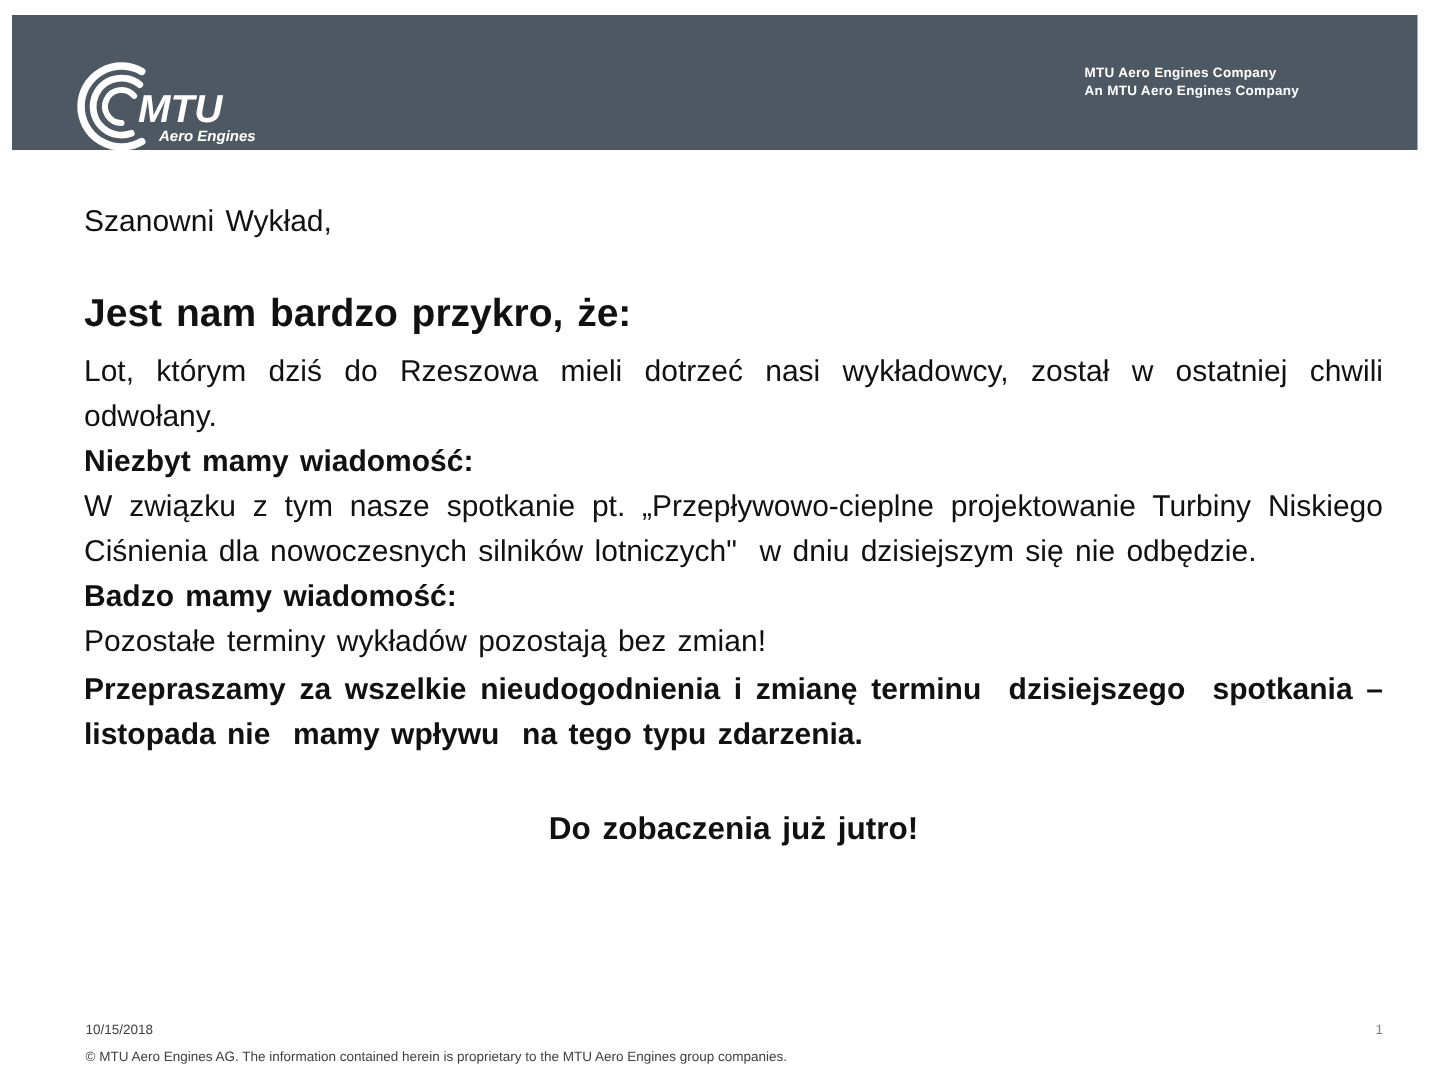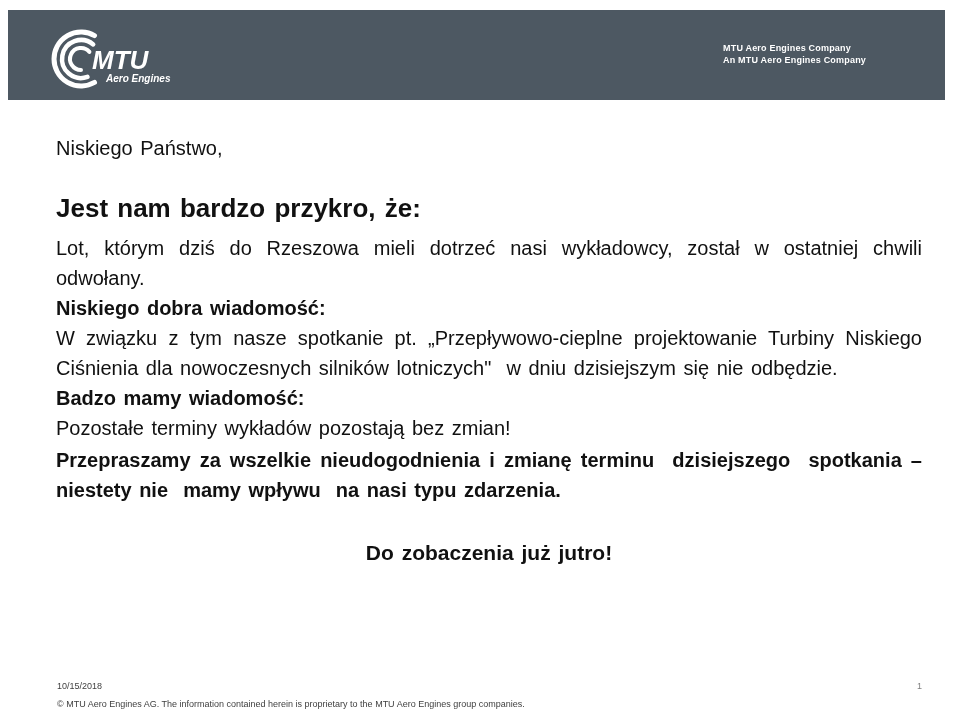--- a/index.html
+++ b/index.html
@@ -11,21 +11,21 @@
     color: #111111;
     overflow: hidden;
   }
   
   .band {
     position: absolute;
     left: 8px; top: 10px;
     width: 937px; height: 90px;
     background: #4d5862;
   }
-  .logo { position: absolute; left: 42px; top: 16px; width: 125px; height: 64px; }
+  .logo { position: absolute; left: 42px; top: 28px; width: 125px; height: 64px; }
   .company {
     position: absolute; left: 715px; top: 32px;
     color: #ffffff; font-size: 9px; font-weight: bold;
     line-height: 12px; letter-spacing: 0.2px;
   }
   
   .content { position: absolute; left: 56px; right: 38px; top: 0; }
   .content p { margin: 0; font-size: 20px; line-height: 30px; word-spacing: 2px; white-space: pre-wrap; }
   .greeting { margin-top: 133px !important; }
   .h1 { margin-top: 27px !important; margin-bottom: 7px !important; font-size: 26px !important; line-height: 36px !important; font-weight: bold; }
@@ -60,33 +60,33 @@
         <text x="56" y="56" fill="#ffffff" font-family="Liberation Sans, DejaVu Sans, sans-serif" font-size="10" font-weight="bold" font-style="italic">Aero Engines</text>
       </svg>
     </div>
     <div class="company">
       <div>MTU Aero Engines Company</div>
       <div>An MTU Aero Engines Company</div>
     </div>
   </header>
 
   <main class="content">
-    <p class="greeting">Niskiego Państwo,</p>
+    <p class="greeting">Szanowni Wykład,</p>
 
     <p class="h1">Jest nam bardzo przykro, że:</p>
     <p class="just">Lot, którym dziś do Rzeszowa mieli dotrzeć nasi wykładowcy, został w ostatniej chwili odwołany.</p>
 
-    <p class="h">Niskiego dobra wiadomość:</p>
+    <p class="h">Niezbyt mamy wiadomość:</p>
     <p class="just">W związku z tym nasze spotkanie pt. „Przepływowo-cieplne projektowanie Turbiny Niskiego Ciśnienia dla nowoczesnych silników lotniczych"  w dniu dzisiejszym się nie odbędzie.</p>
 
 
     <p class="h">Badzo mamy wiadomość:</p>
     <p>Pozostałe terminy wykładów pozostają bez zmian!</p>
 
-    <p class="bold just apology">Przepraszamy za wszelkie nieudogodnienia i zmianę terminu  dzisiejszego  spotkania – niestety nie  mamy wpływu  na nasi typu zdarzenia.</p>
+    <p class="bold just apology">Przepraszamy za wszelkie nieudogodnienia i zmianę terminu  dzisiejszego  spotkania – listopada nie  mamy wpływu  na tego typu zdarzenia.</p>
 
     <p class="closing">Do zobaczenia już jutro!</p>
   </main>
 
   <footer>
     <div class="footer-date">10/15/2018</div>
     <div class="footer-page">1</div>
     <div class="footer-copy">© MTU Aero Engines AG. The information contained herein is proprietary to the MTU Aero Engines group companies.</div>
   </footer>
 

